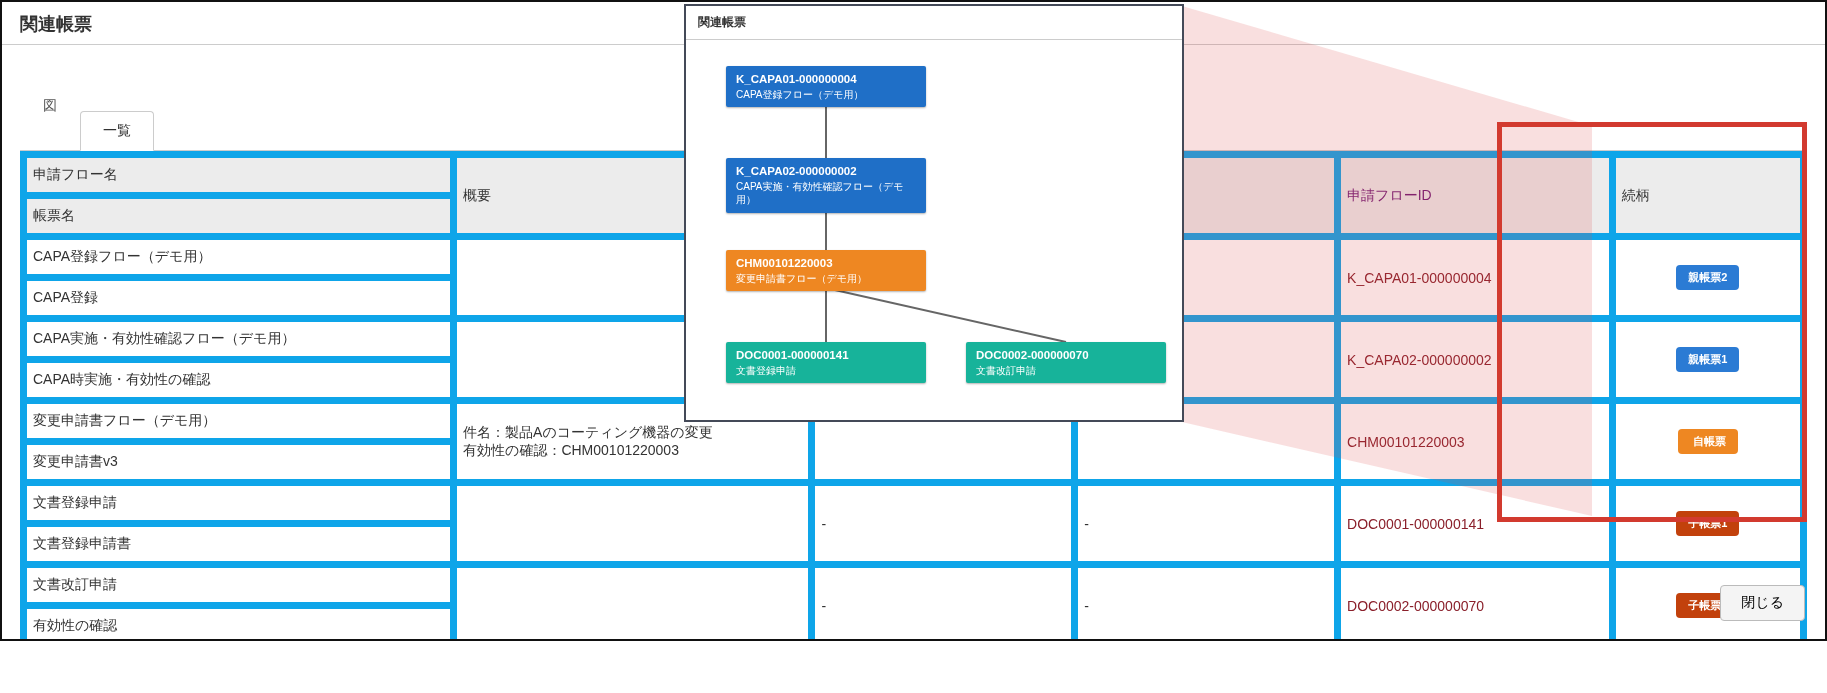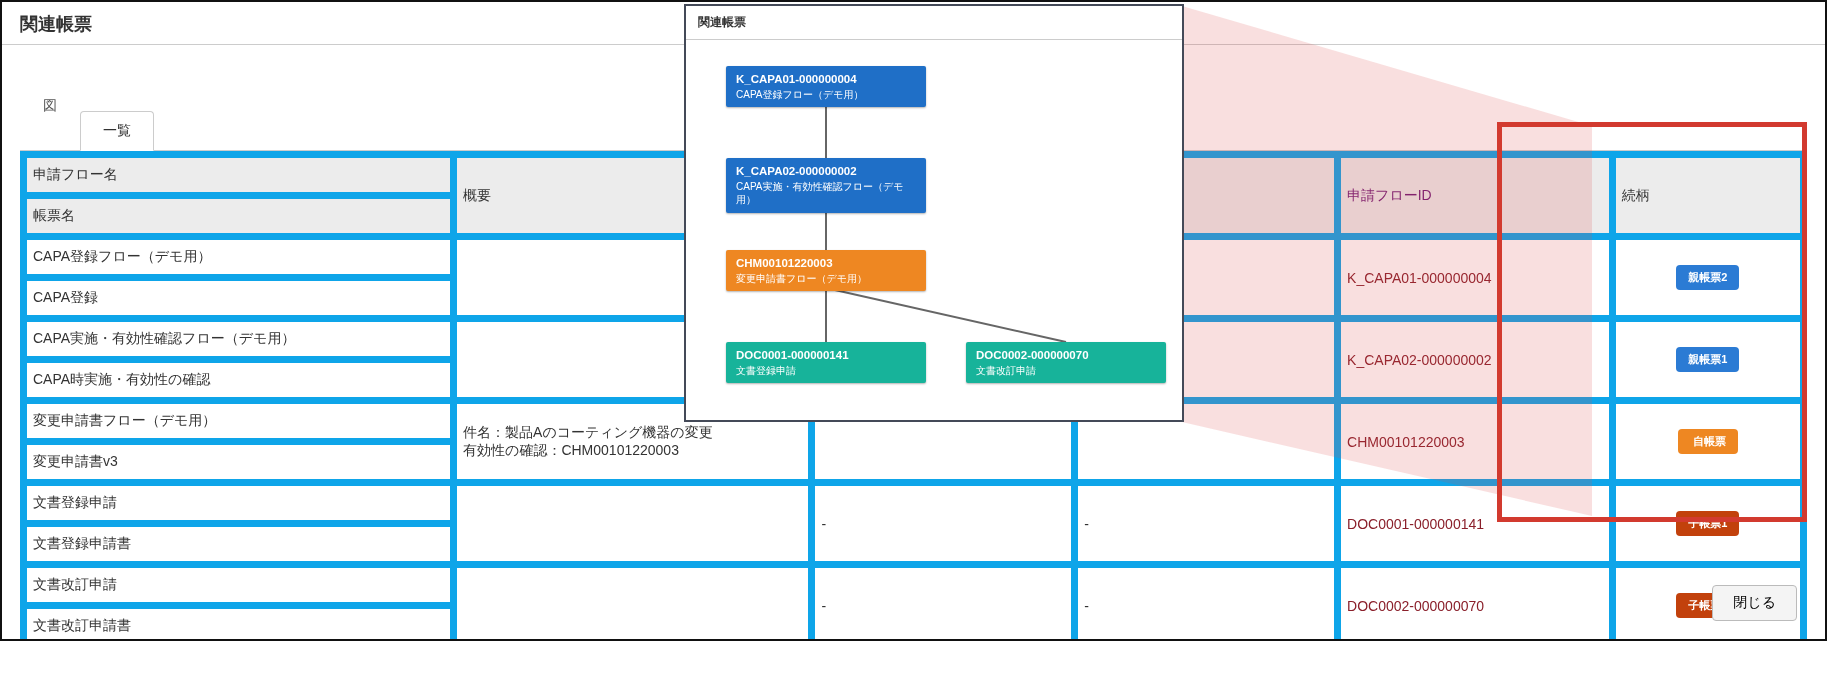--- a/index.html
+++ b/index.html
@@ -139,21 +139,21 @@
     left: 1180px;
     top: 4px;
     width: 410px;
     height: 510px;
     pointer-events: none;
     z-index: 15;
   }
   .footer {
     position: absolute;
     bottom: 18px;
-    right: 28px;
+    right: 20px;
   }
   .btn-close {
     background: #f4f4f4;
     border: 1px solid #bbb;
     border-radius: 4px;
     padding: 8px 20px;
     font-size: 14px;
     cursor: pointer;
   }
   th.col-id-head { color: #701a75; }
@@ -242,21 +242,21 @@
           </tr>
           <tr>
             <td>文書改訂申請</td>
             <td rowspan="2"></td>
             <td rowspan="2">-</td>
             <td rowspan="2">-</td>
             <td rowspan="2" class="id-cell">DOC0002-000000070</td>
             <td rowspan="2" style="text-align: center;"><span class="badge badge-teal">子帳票1</span></td>
           </tr>
           <tr>
-            <td>文書改訂申請書</td>
+            <td>有効性の確認</td>
           </tr>
         </tbody>
     </table>
   </div>
 
   <div class="diagram-panel">
     <div class="diagram-title">関連帳票</div>
     <div class="diagram-body" id="diagram-body">
       <svg class="diagram-lines" id="diagram-svg">
           <line x1="140" y1="64" x2="140" y2="118" stroke="#666" stroke-width="2"></line>

